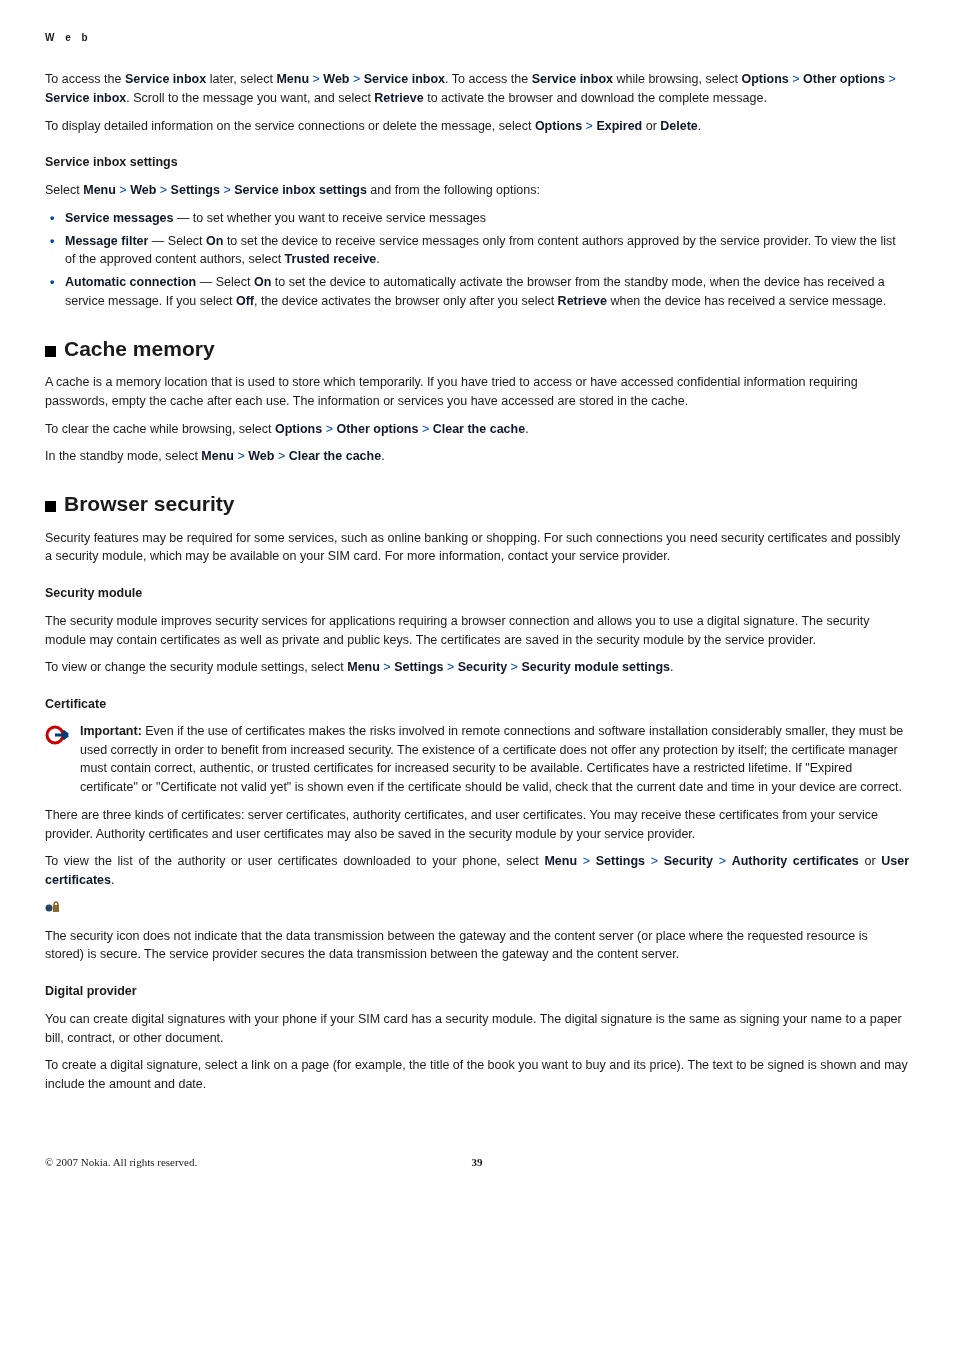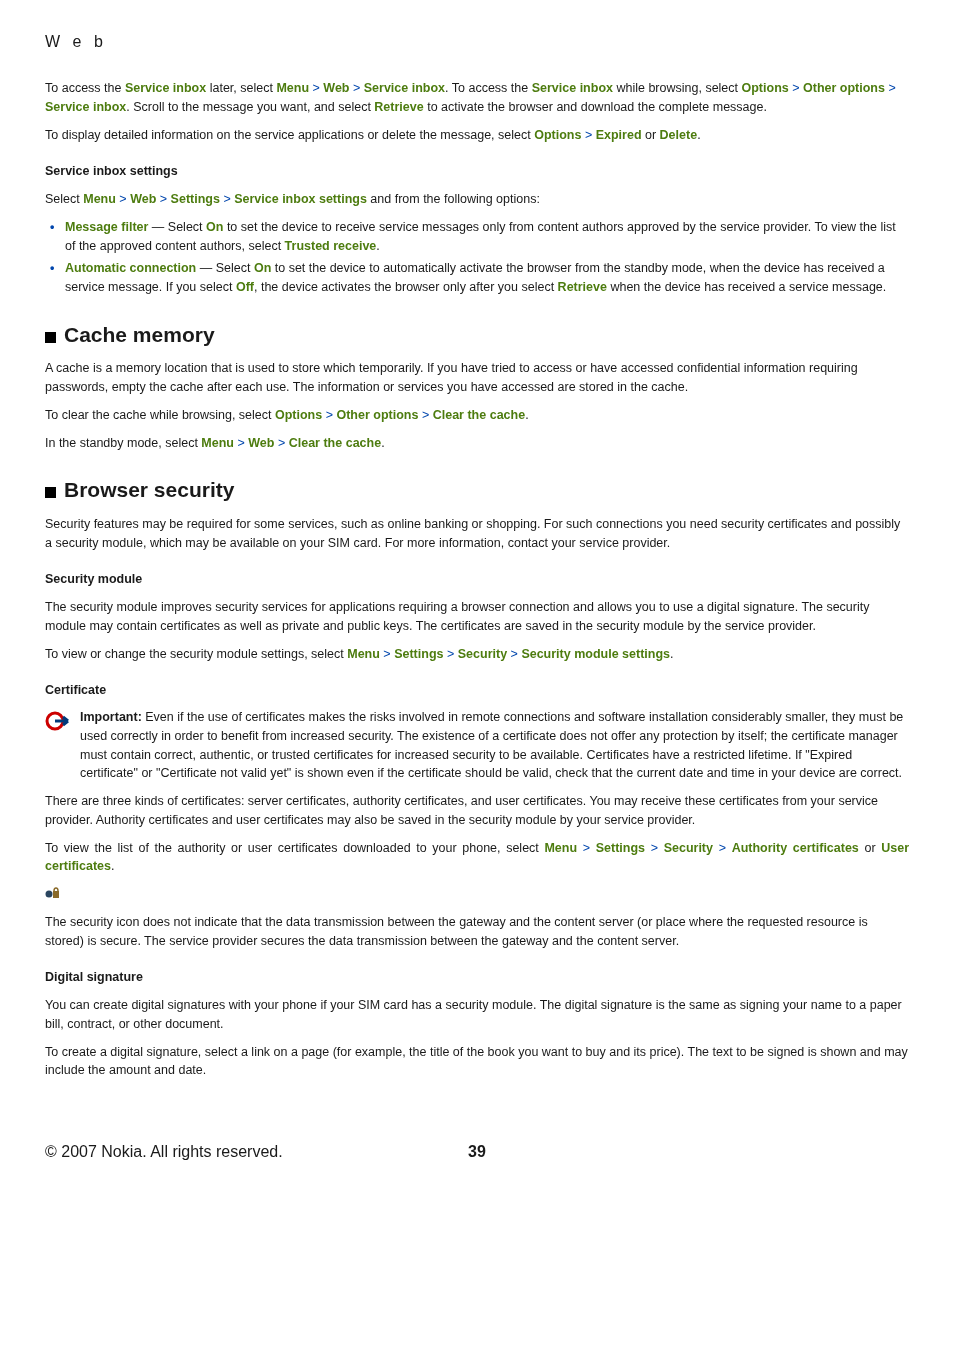--- a/index.html
+++ b/index.html
@@ -5,26 +5,26 @@
   body {
     font-family: "Segoe UI", Tahoma, Arial, sans-serif;
     font-size: 12.5px;
     line-height: 1.5;
     color: #1a1a1a;
     max-width: 954px;
     margin: 0 auto;
     padding: 30px 45px 20px 45px;
   }
   .header {
-    font-size: 16px;
-    font-weight: normal;
+    font-size: 10px;
+    font-weight: bold;
     letter-spacing: 4px;
     margin-bottom: 25px;
   }
-  .link { color: #4d7c0f; font-weight: bold; }
+  .link { color: #0f172a; font-weight: bold; }
   .gt { color: #0046ad; font-weight: normal; }
   p { margin: 9px 0; }
   h2 {
     font-size: 12.5px;
     font-weight: bold;
     margin: 18px 0 8px 0;
   }
   h1 {
     font-size: 21px;
     font-weight: bold;
@@ -58,46 +58,50 @@
   .important-block { display: flex; margin: 8px 0; justify-content: space-between; }
   .important-icon { flex: 0 0 35px; padding-top: 2px; }
   .important-text { flex: 1; }
   .lock-icon {
     display: inline-block;
     width: 14px; height: 12px;
     vertical-align: -2px;
   }
   .footer {
     display: flex;
-    font-size: 16px;
+    font-size: 11px;
     margin-top: 60px;
+    font-family: Liberation Serif, serif;
   }
   .footer-left { flex: 1; }
   .footer-page { flex: 0 0 auto; font-weight: bold; }
 </style>
 </head>
 <body>
 
 <div class="header">W e b</div>
 
 <p>
   <span>To access the </span><span class="link">Service inbox</span><span> later, select </span><span class="link">Menu</span> <span class="gt">&gt;</span> <span class="link">Web</span> <span class="gt">&gt;</span> <span class="link">Service inbox</span><span>. To access the </span><span class="link">Service inbox</span><span> while browsing, select </span><span class="link">Options</span> <span class="gt">&gt;</span> <span class="link">Other options</span> <span class="gt">&gt;</span> <span class="link">Service inbox</span><span>. Scroll to the message you want, and select </span><span class="link">Retrieve</span><span> to activate the browser and download the complete message.</span>
 </p>
 
 <p>
-  <span>To display detailed information on the service applications or delete the message, select </span><span class="link">Options</span> <span class="gt">&gt;</span> <span class="link">Expired</span><span> or </span><span class="link">Delete</span><span>.</span>
+  <span>To display detailed information on the service connections or delete the message, select </span><span class="link">Options</span> <span class="gt">&gt;</span> <span class="link">Expired</span><span> or </span><span class="link">Delete</span><span>.</span>
 </p>
 
 <h2>Service inbox settings</h2>
 
 <p>
   <span>Select </span><span class="link">Menu</span> <span class="gt">&gt;</span> <span class="link">Web</span> <span class="gt">&gt;</span> <span class="link">Settings</span> <span class="gt">&gt;</span> <span class="link">Service inbox settings</span><span> and from the following options:</span>
 </p>
 
 <ul class="bullets">
+  <li>
+    <span class="link">Service messages</span><span> — to set whether you want to receive service messages</span>
+  </li>
   <li>
     <span class="link">Message filter</span><span> — Select </span><span class="link">On</span><span> to set the device to receive service messages only from content authors approved by the service provider. To view the list of the approved content authors, select </span><span class="link">Trusted receive</span><span>.</span>
   </li>
   <li>
     <span class="link">Automatic connection</span><span> — Select </span><span class="link">On</span><span> to set the device to automatically activate the browser from the standby mode, when the device has received a service message. If you select </span><span class="link">Off</span><span>, the device activates the browser only after you select </span><span class="link">Retrieve</span><span> when the device has received a service message.</span>
   </li>
 </ul>
 
 <h1><span class="blacksq"></span><span>Cache memory</span></h1>
 
@@ -149,21 +153,21 @@
     <svg width="16" height="13" viewBox="0 0 16 13">
       <circle cx="4" cy="7" r="3.5" fill="#2a4560"></circle>
       <rect x="8" y="4" width="6" height="7" fill="#8a6a2a"></rect>
       <path d="M 9 4 Q 9 1 11 1 Q 13 1 13 4" fill="none" stroke="#8a6a2a" stroke-width="1.5"></path>
     </svg>
   </span>
 </p>
 
 <p>The security icon does not indicate that the data transmission between the gateway and the content server (or place where the requested resource is stored) is secure. The service provider secures the data transmission between the gateway and the content server.</p>
 
-<h2>Digital signature</h2>
+<h2>Digital provider</h2>
 
 <p>You can create digital signatures with your phone if your SIM card has a security module. The digital signature is the same as signing your name to a paper bill, contract, or other document.</p>
 
 <p>To create a digital signature, select a link on a page (for example, the title of the book you want to buy and its price). The text to be signed is shown and may include the amount and date.</p>
 
 <div class="footer">
   <span class="footer-left">© 2007 Nokia. All rights reserved.</span>
   <span class="footer-page">39</span>
   <span style="flex:1"></span>
 </div>

